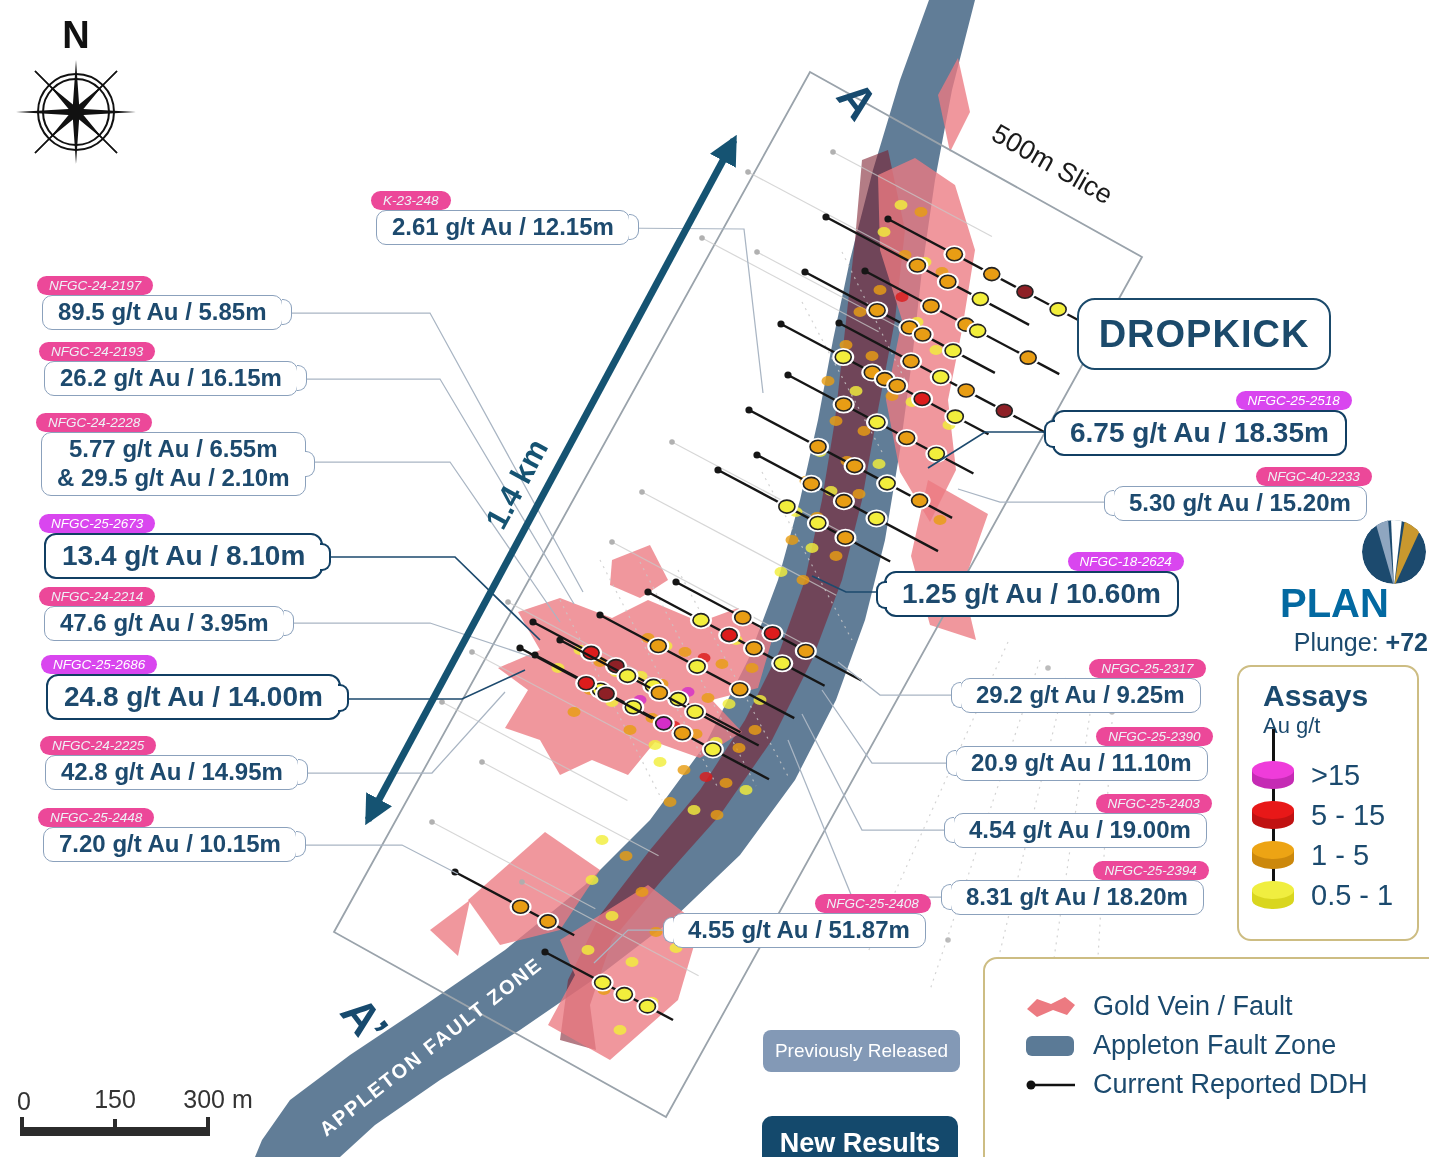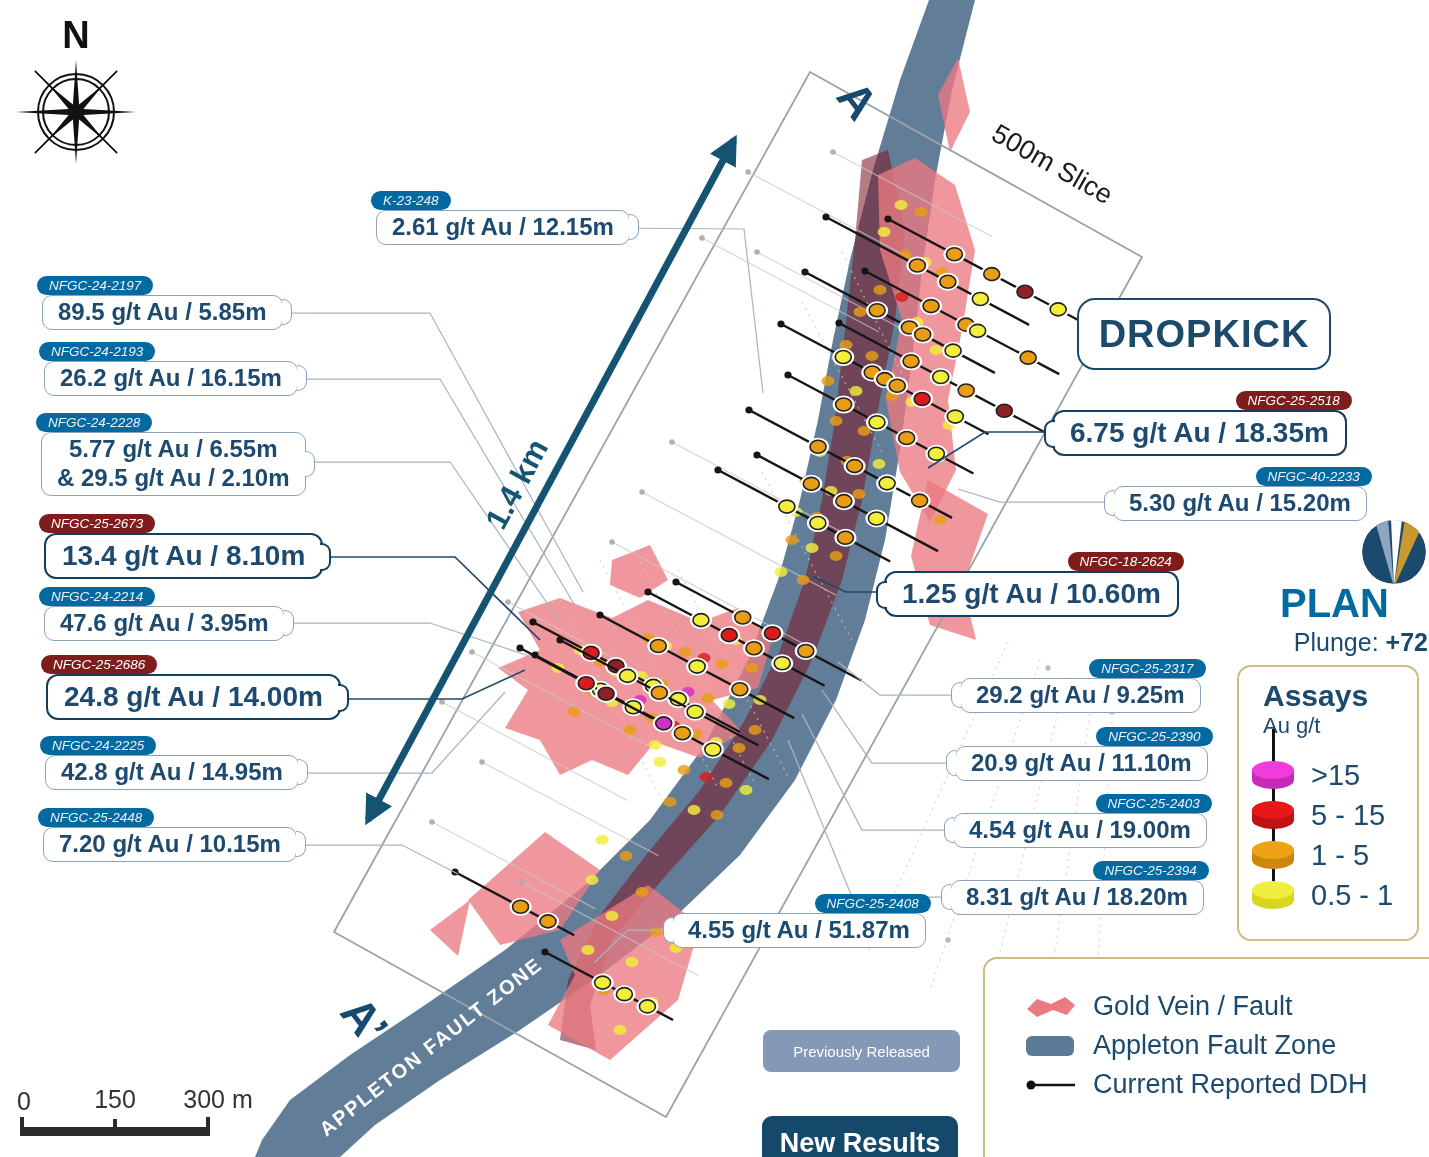--- a/index.html
+++ b/index.html
@@ -2,22 +2,22 @@
 <html><head>
 <meta charset="utf-8">
 <style>
   html,body{margin:0;padding:0;background:#fff;}
   #stage{position:relative;width:1429px;height:1157px;background:#ffffff;overflow:hidden;
          font-family:"Liberation Sans",sans-serif;}
   #map-canvas{position:absolute;left:0;top:0;}
   
   .callout{position:absolute;z-index:6;}
   .callout .tag{position:absolute;top:-19px;font-style:italic;font-size:13.5px;
-    color:#eef2f7;background:#0369a1;padding:2px 12px;border-radius:10px;white-space:nowrap;z-index:2;}
-  .callout.new .tag{background:#7f1d1d;color:#ffffff;}
+    color:#eef2f7;background:#ec4899;padding:2px 12px;border-radius:10px;white-space:nowrap;z-index:2;}
+  .callout.new .tag{background:#d946ef;color:#ffffff;}
   .callout .tag.tl{left:-5px;} .callout .tag.tr{right:-5px;}
   .callout .box{position:relative;background:#ffffff;border:1.6px solid #8ba1bc;border-radius:10px;
     padding:2px 15px;font-weight:bold;font-size:24px;color:#1d4a6e;white-space:nowrap;line-height:1.2;
     text-align:center;}
   .callout.new .box{border:2.6px solid #113f63;font-size:28px;padding:4px 16px;border-radius:12px;}
   .callout .box.nub-r::after,.callout .box.nub-l::before{content:"";position:absolute;width:9px;height:24px;
     background:#fff;top:calc(50% - 13px);border:1.6px solid #8ba1bc;}
   .callout .box.nub-r::after{right:-10px;border-left:none;border-radius:0 9px 9px 0;}
   .callout .box.nub-l::before{left:-10px;border-right:none;border-radius:9px 0 0 9px;}
   .callout.new .box.nub-r::after,.callout.new .box.nub-l::before{border-color:#113f63;border-width:2.6px;}
@@ -47,21 +47,21 @@
   .maplegend{position:absolute;left:983px;top:957px;width:432px;height:185px;background:#fff;
     border:2px solid #cdbd83;border-radius:14px;z-index:5;padding:16px;}
   .ml-row{display:flex;align-items:center;height:39px;margin:0 0 0 22px;}
   .ml-row:first-child{margin-top:12px;}
   .ml-row .sw{width:52px;}
   .ml-row .lbl{margin-left:18px;font-size:27px;color:#1b4a6e;white-space:nowrap;}
   
   .btn{position:absolute;display:flex;align-items:center;justify-content:center;color:#fff;z-index:5;
     cursor:pointer;}
   .btn-prev{left:763px;top:1030px;width:197px;height:42px;background:#8399b6;border-radius:8px;
-    font-size:15px;}
+    font-size:19px;}
   .btn-new{left:762px;top:1116px;width:196px;height:54px;background:#14496c;border-radius:10px;
     font-size:27px;font-weight:bold;}
 </style>
 </head>
 <body>
 
 <div id="stage">
 
   <svg id="map-canvas" width="1429" height="1157" viewBox="0 0 1429 1157">
     <defs>

